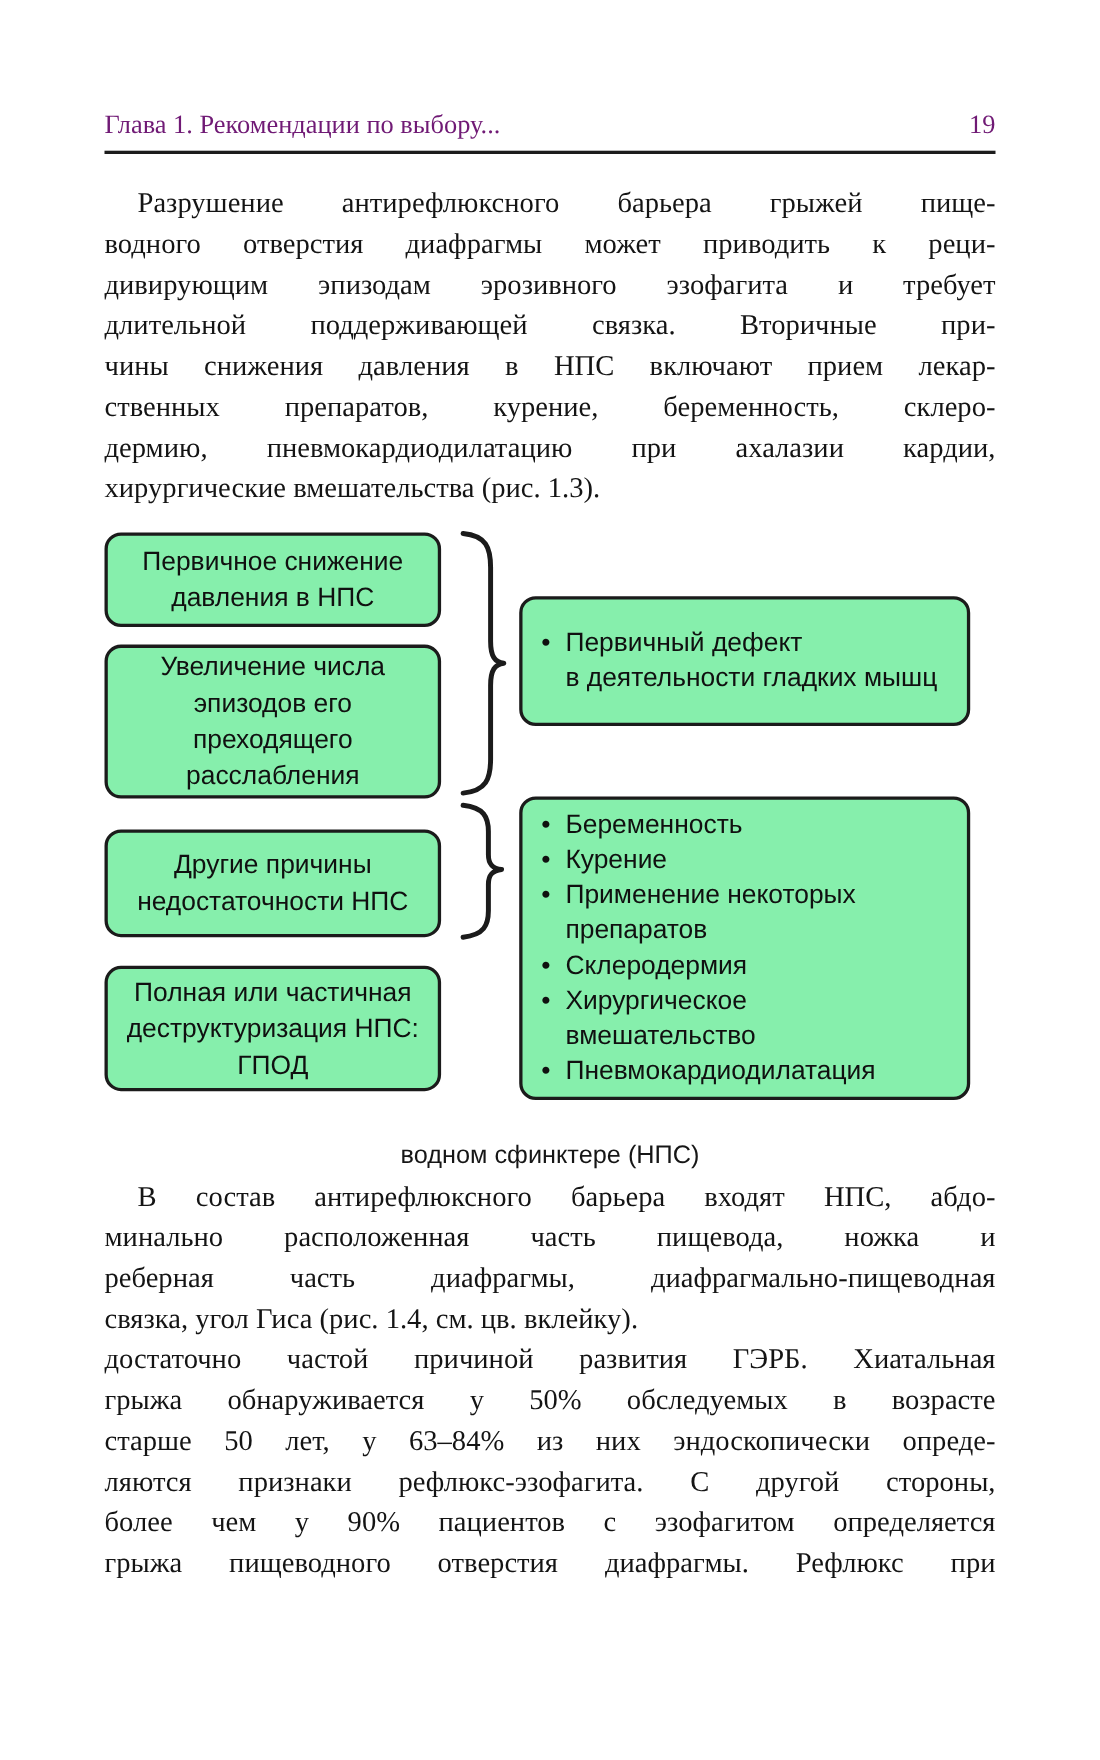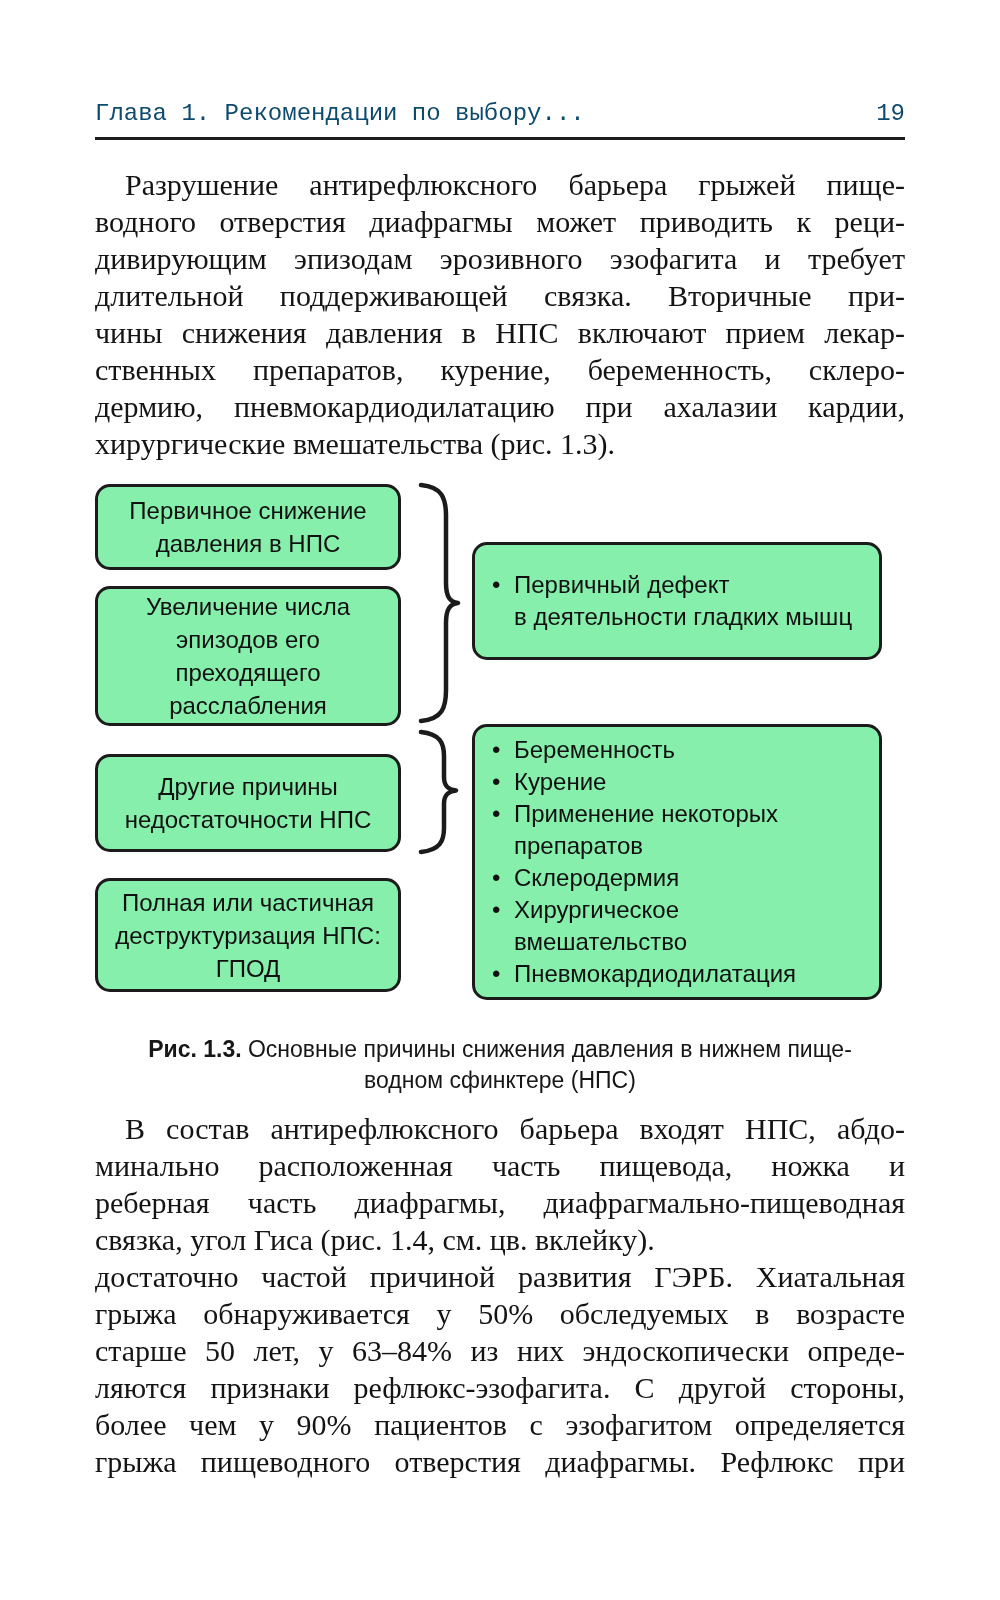--- a/index.html
+++ b/index.html
@@ -4,26 +4,26 @@
 <style>
   html,body { margin:0; padding:0; background:#ffffff; }
   .page {
     position:relative; width:1000px; height:1600px; background:#ffffff;
     box-sizing:border-box; padding:100px 95px 0 95px;
     font-family:"Liberation Serif", serif; color:#141414;
     overflow:hidden;
   }
   
   .hdr { display:flex; justify-content:space-between; align-items:baseline;
-         font-family:Liberation Mono, monospace; font-size:24px; line-height:28px; color:#0c4a6e; }
+         font-family:Liberation Serif, serif; font-size:24px; line-height:28px; color:#701a75; }
   .hdr-rule { height:0; border-bottom:3px solid #1c1c1c; margin-top:9px; }
   
   .para { margin:0; }
   .p1 { margin-top:26px; }
-  .tline { font-size:30px; line-height:37px; text-align:justify; text-align-last:justify; }
+  .tline { font-size:26px; line-height:37px; text-align:justify; text-align-last:justify; }
   .tline.first { text-indent:30px; }
   .tline.last { text-align-last:left; }
   
   .figure { position:relative; height:528px; margin-top:14px;
             font-family:"Liberation Sans", sans-serif; color:#101010; }
   .fbox { position:absolute; border:3.5px solid #1b1b1b; border-radius:15px;
           box-sizing:border-box; background:#86efac; font-size:24px; }
   .lbox { left:0; width:306px; display:flex; align-items:center; justify-content:center;
           text-align:center; line-height:33px; white-space:pre-line; padding:4px; }
   .box1 { top:8px;   height:86px;  }
@@ -38,21 +38,21 @@
   .blist li { position:relative; padding-left:25px; line-height:32px; white-space:pre-line; }
   .blist li::before { content:"\2022"; position:absolute; left:3px; top:0; }
   .brace { position:absolute; left:320px; width:46px; }
   .brace svg { display:block; }
   .brace1 { top:4px;   height:246px; }
   .brace2 { top:252px; height:132px; }
   
   .caption { margin-top:30px; text-align:center;
              font-family:"Liberation Sans", sans-serif; font-size:23px; line-height:31px; color:#161616; }
   .caption .lbl { font-weight:bold; }
-  .p2 { margin-top:14px; }
+  .p2 { margin-top:4px; }
 </style>
 </head>
 <body>
 
 <div class="page">
 
   <div class="hdr">
     <span>Глава 1. Рекомендации по выбору...</span>
     <span>19</span>
   </div>
@@ -110,23 +110,20 @@
         <li>Склеродермия</li>
         <li>Хирургическое
 вмешательство</li>
         <li>Пневмокардиодилатация</li>
       </ul>
     </div>
 
   </div>
 
   <div class="caption">
-    <div>
-      <span class="lbl">Рис. 1.3.</span><span> Основные причины снижения давления в нижнем пище-</span>
-    </div>
     <div>водном сфинктере (НПС)</div>
   </div>
 
   <div class="para p2">
     <div class="tline first">В состав антирефлюксного барьера входят НПС, абдо-</div>
     <div class="tline">минально расположенная часть пищевода, ножка и</div>
     <div class="tline">реберная часть диафрагмы, диафрагмально-пищеводная</div>
     <div class="tline last">связка, угол Гиса (рис. 1.4, см. цв. вклейку).</div>
   </div>
 

